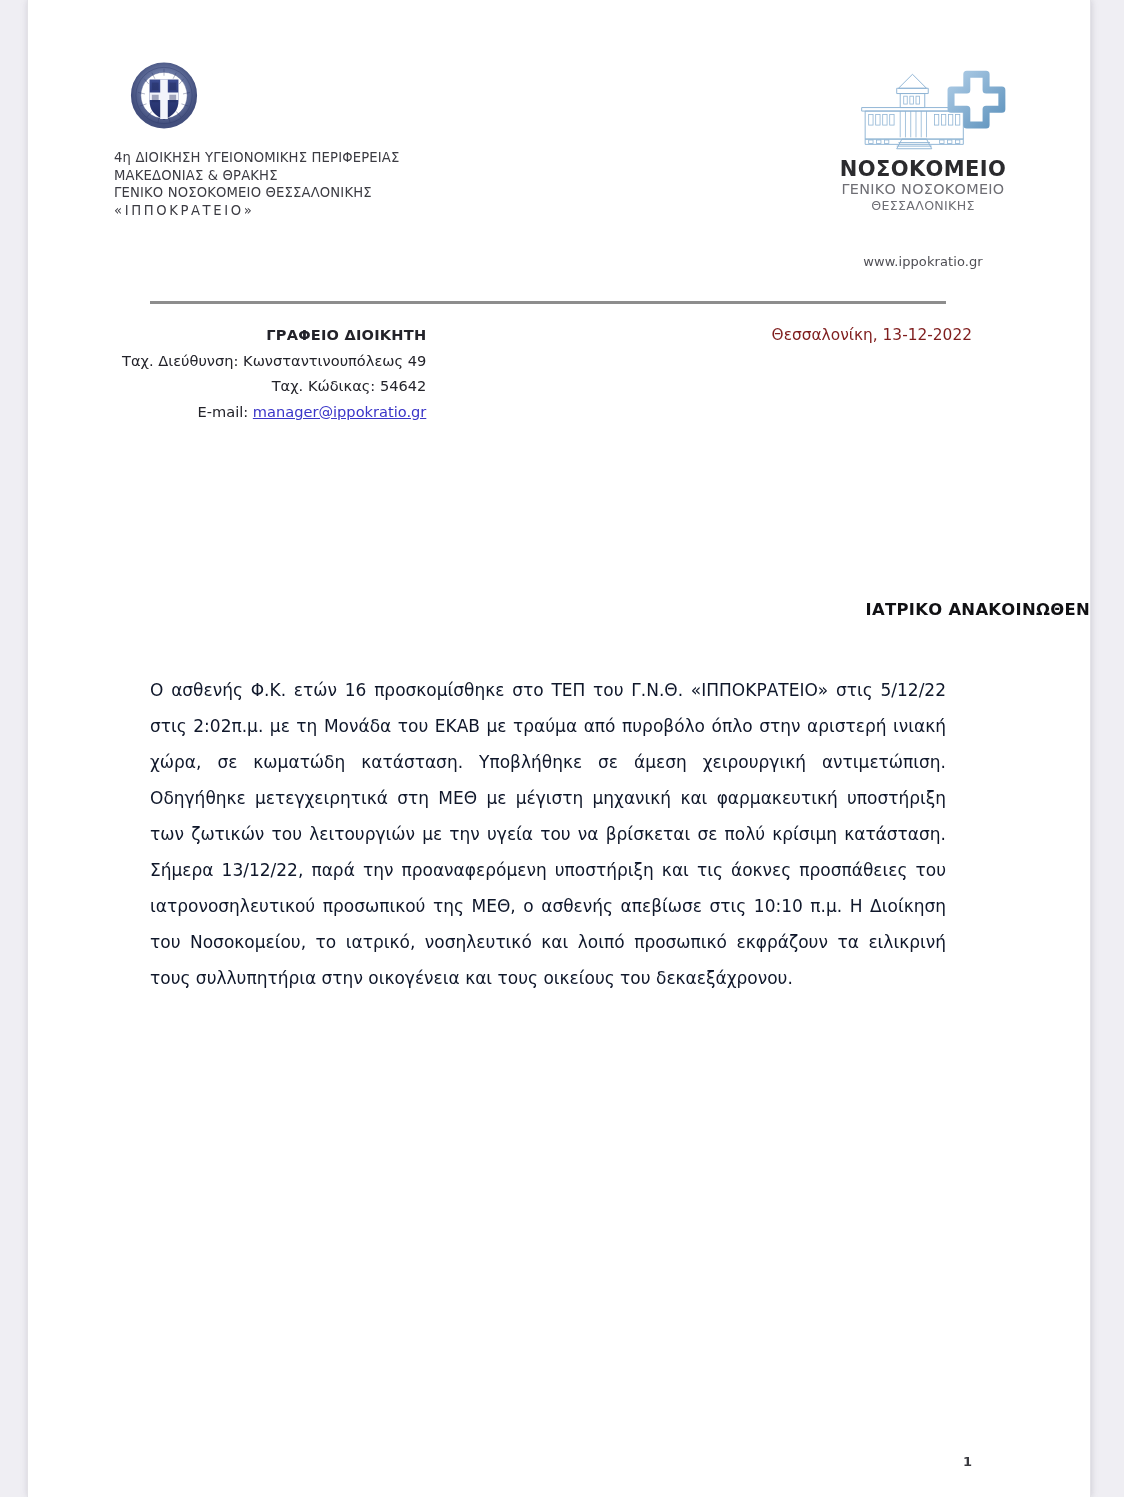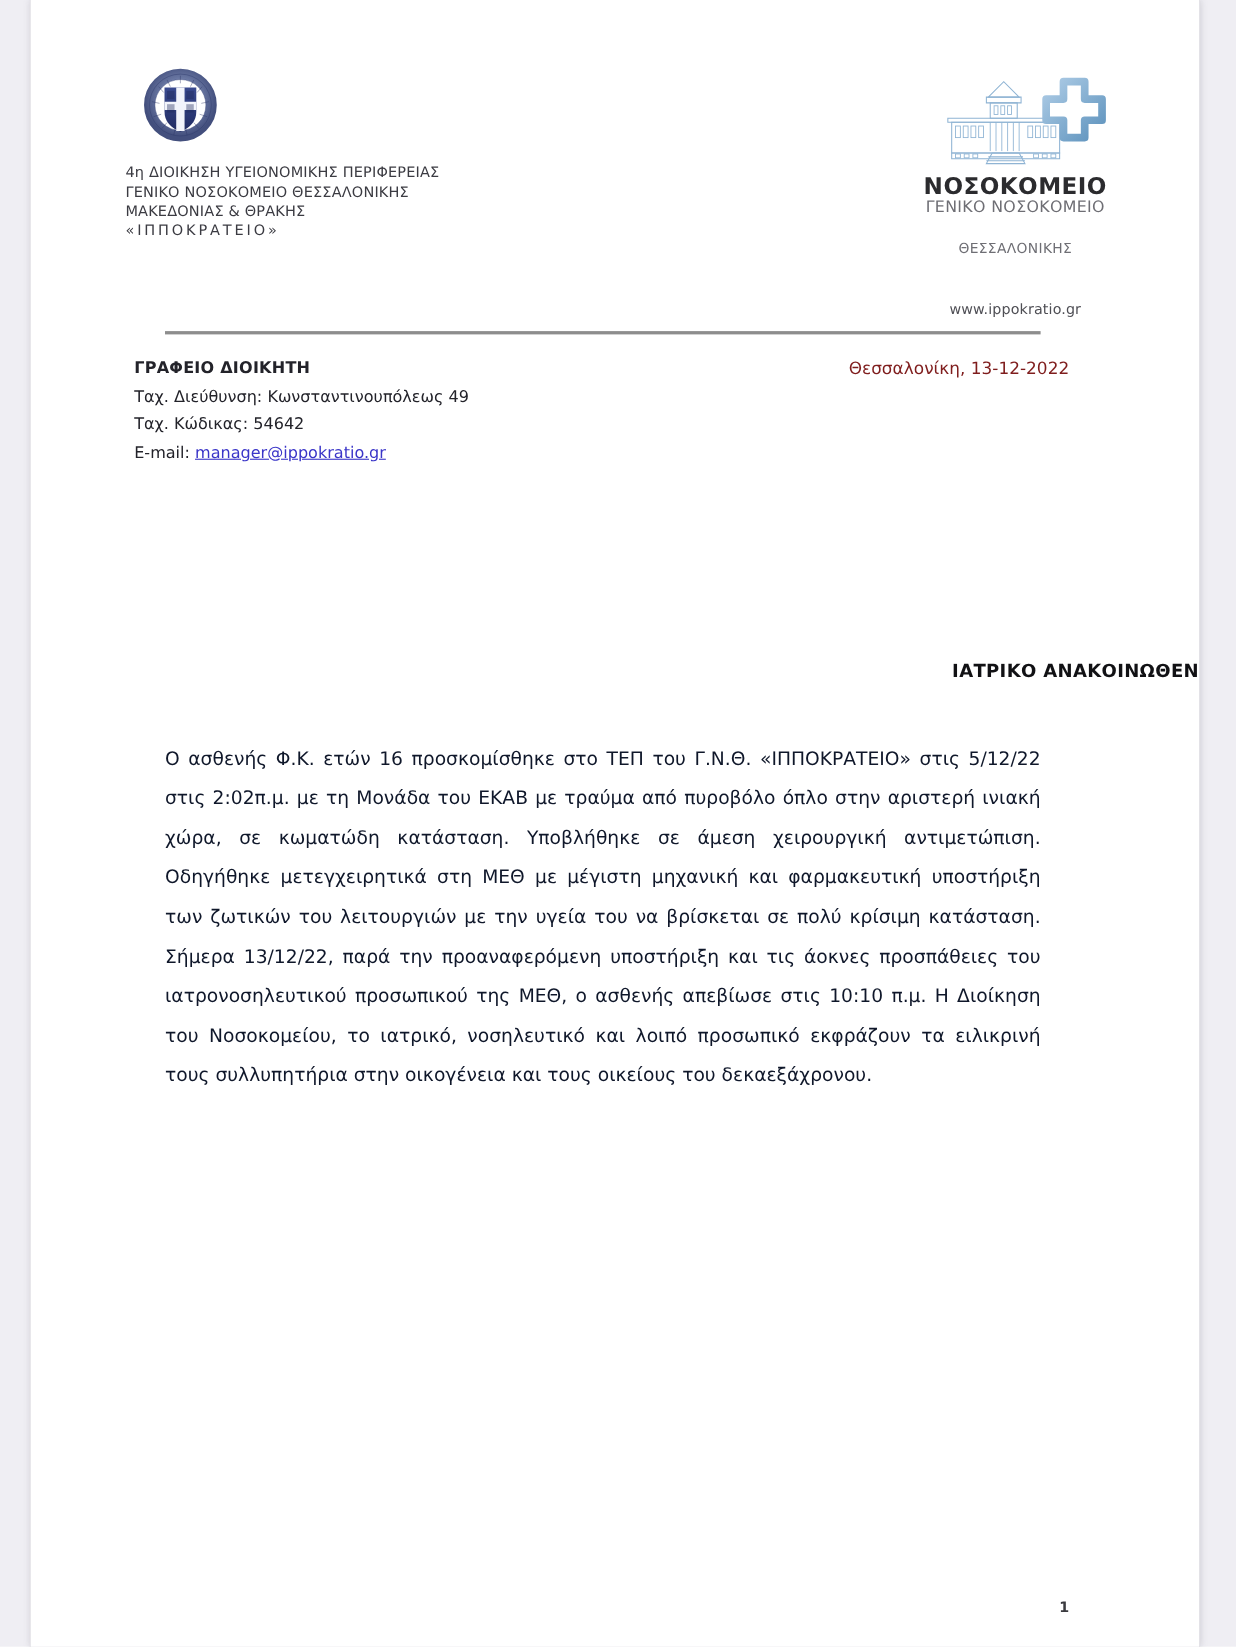--- a/index.html
+++ b/index.html
@@ -83,21 +83,20 @@
     font-size: 14.4px;
     color: #6e6e74;
     letter-spacing: 0.3px;
     line-height: 17px;
   }
   .hosp-sub2 {
     font-size: 12.6px;
     color: #6e6e74;
     letter-spacing: 0.3px;
     line-height: 16px;
-    margin-top: 20px;
   }
   .hosp-url {
     margin-top: 40px;
     font-size: 13px;
     color: #4f4f55;
     letter-spacing: 0.1px;
   }
 
   .divider {
     position: absolute;
@@ -108,20 +107,21 @@
     background: #8d8d8d;
   }
 
   
   .meta {
     position: absolute;
     left: 0;
     top: 322px;
     width: 100%;
     height: 120px;
+    text-align: right;
   }
   .addr {
     position: absolute;
     left: 94px;
     top: 0;
     font-size: 14.6px;
     line-height: 25.6px;
     color: #23232a;
   }
   .addr .strong {
@@ -211,22 +211,22 @@
 
         <g fill="#1d2757" opacity="0.38">
           <rect x="34" y="31" width="9" height="10"></rect>
           <rect x="57" y="31" width="9" height="10"></rect>
           <rect x="34" y="47" width="9" height="10"></rect>
           <rect x="57" y="47" width="9" height="10"></rect>
         </g>
       </svg>
       <div class="gov-lines">
         <div>4η ΔΙΟΙΚΗΣΗ ΥΓΕΙΟΝΟΜΙΚΗΣ ΠΕΡΙΦΕΡΕΙΑΣ</div>
+        <div>ΜΑΚΕΔΟΝΙΑΣ &amp; ΘΡΑΚΗΣ</div>
         <div>ΓΕΝΙΚΟ ΝΟΣΟΚΟΜΕΙΟ ΘΕΣΣΑΛΟΝΙΚΗΣ</div>
-        <div>ΜΑΚΕΔΟΝΙΑΣ &amp; ΘΡΑΚΗΣ</div>
         <div class="quoted">«ΙΠΠΟΚΡΑΤΕΙΟ»</div>
       </div>
     </div>
 
     <div class="hosp-block">
       <svg class="hosp-logo" viewBox="0 0 200 105">
         <defs>
           <linearGradient id="crossGrad" x1="0" y1="0" x2="1" y2="1">
             <stop offset="0%" stop-color="#aecce6"></stop>
             <stop offset="100%" stop-color="#5e93bd"></stop>

